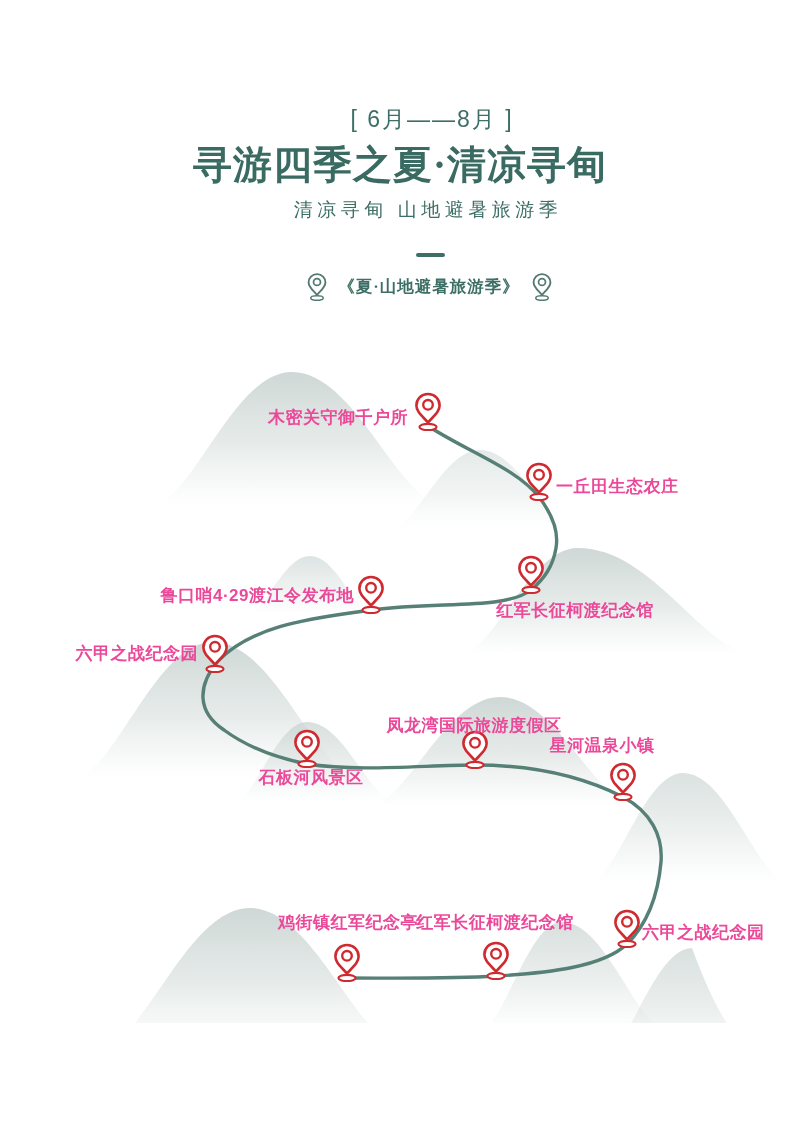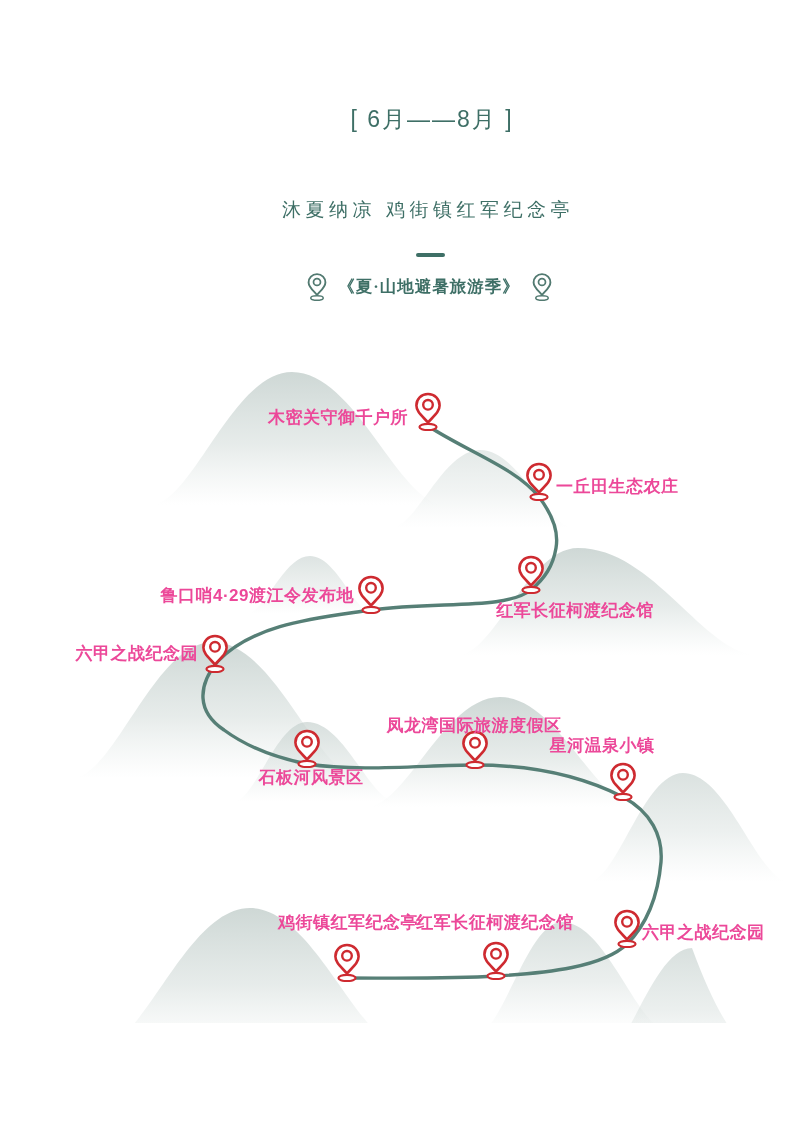--- a/index.html
+++ b/index.html
@@ -107,21 +107,22 @@
              C243,744 272,757 307,764
              C360,772 425,765 475,765
              C528,765 578,774 623,797
              C651,812 663,836 661,862
              C658,896 648,923 627,944
              C603,967 548,973 496,976
              C450,979 395,978 347,978" fill="none" stroke="#567F76" stroke-width="3.4" stroke-linecap="round"></path>
   </svg>
 
   <div class="abs date-range">[ 6月——8月 ]</div>
-  <div class="abs subtitle">沐夏纳凉 鸡街镇红军纪念亭</div>
+  <div class="abs main-title">寻游四季之夏·清凉寻甸</div>
+  <div class="abs subtitle">清凉寻甸 山地避暑旅游季</div>
   <div class="abs divider"></div>
   <svg class="abs pin pin-teal" style="left:306px;top:272px" width="22" height="29" viewBox="0 0 30 40">
       <use href="#pinShape"></use>
     </svg>
   <div class="abs badge-title">《夏·山地避暑旅游季》</div>
   <svg class="abs pin pin-teal" style="left:531px;top:272px" width="22" height="29" viewBox="0 0 30 40">
       <use href="#pinShape"></use>
     </svg>
 
   <div>

